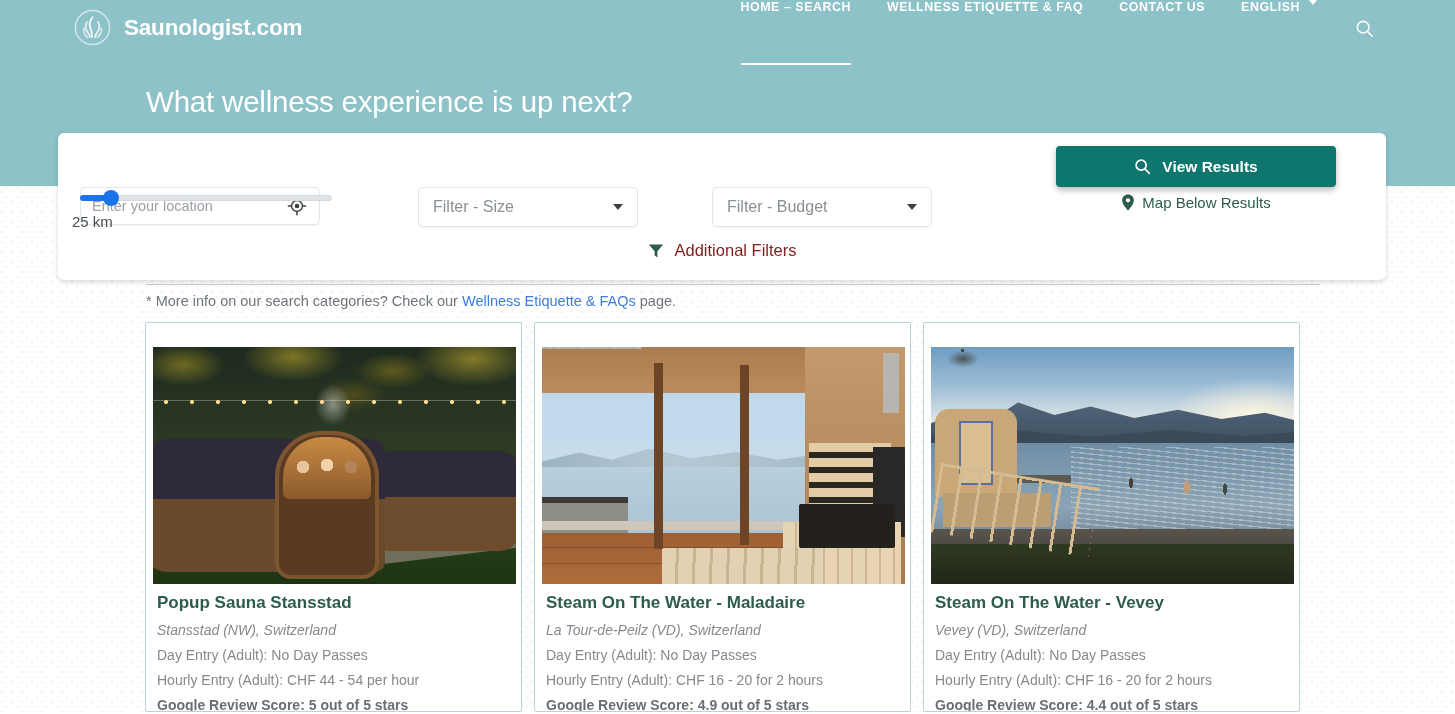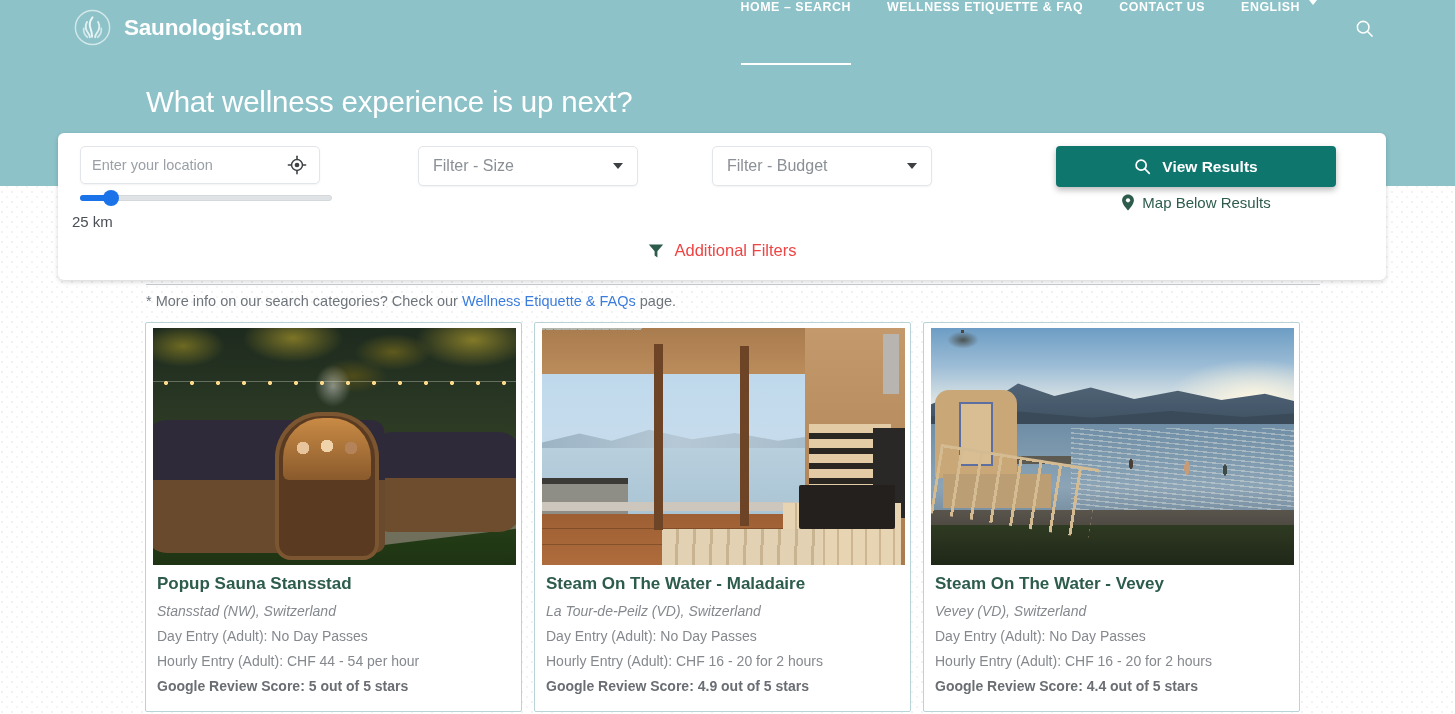--- a/index.html
+++ b/index.html
@@ -127,20 +127,21 @@
   }
 
   .field-shell {
     position: absolute;
     background: #ffffff;
     border: 1px solid #e2e6ea;
     border-radius: 5px;
     box-shadow: 0 1px 2px rgba(0,0,0,0.05);
     display: flex;
     align-items: center;
+    margin-top: 41px;
   }
 
   
   .location-field {
     left: 22px; top: 13px;
     width: 240px; height: 38px;
     padding: 0 11px;
   }
   .location-input {
     border: 0; outline: 0;
@@ -246,21 +247,21 @@
 
   
   .additional-filters {
     position: absolute;
     left: 0; top: 108px;
     width: 1328px;
     display: flex;
     align-items: center;
     justify-content: center;
     gap: 11px;
-    color: #ef4444;
+    color: #7f1d1d;
     font-size: 16.5px;
     cursor: pointer;
   }
 
   
   .divider {
     position: absolute;
     left: 146px; top: 284px;
     width: 1174px;
     height: 1px;
@@ -286,21 +287,21 @@
     left: 145px; top: 322px;
     width: 1165px;
     display: flex;
     gap: 12px;
   }
   .card {
     width: 377px;
     background: #ffffff;
     border: 1px solid #b9d4d8;
     border-radius: 2px;
-    padding: 5px 7px 0 7px;
+    padding: 24px 7px 0 7px;
     height: 390px;
     overflow: hidden;
   }
   .card-photo {
     width: 363px;
     height: 237px;
     position: relative;
     overflow: hidden;
     background: #2c2c2c;
     cursor: pointer;

